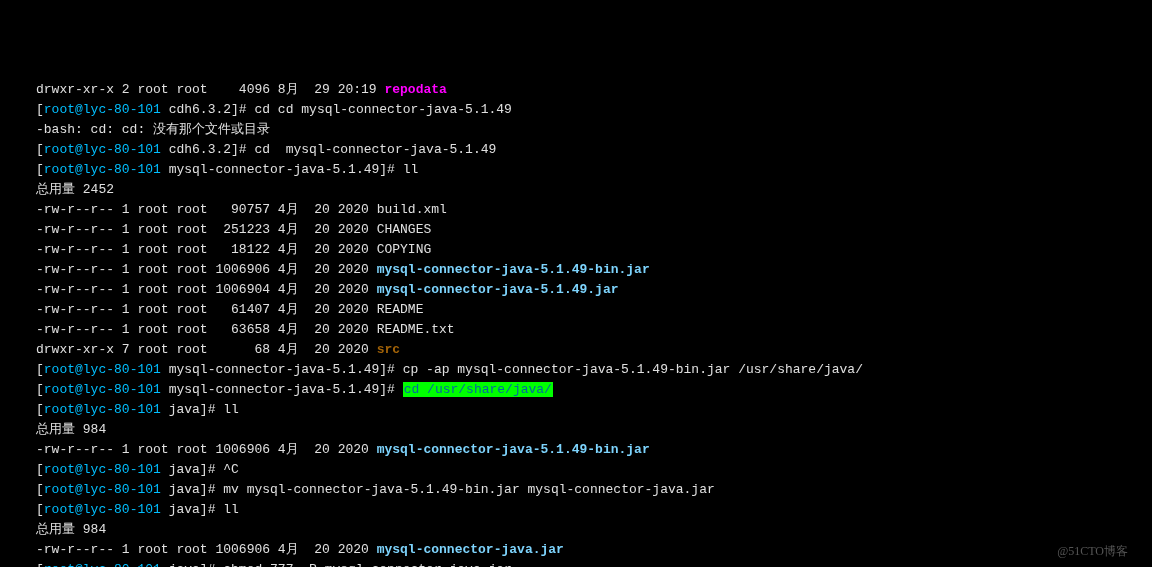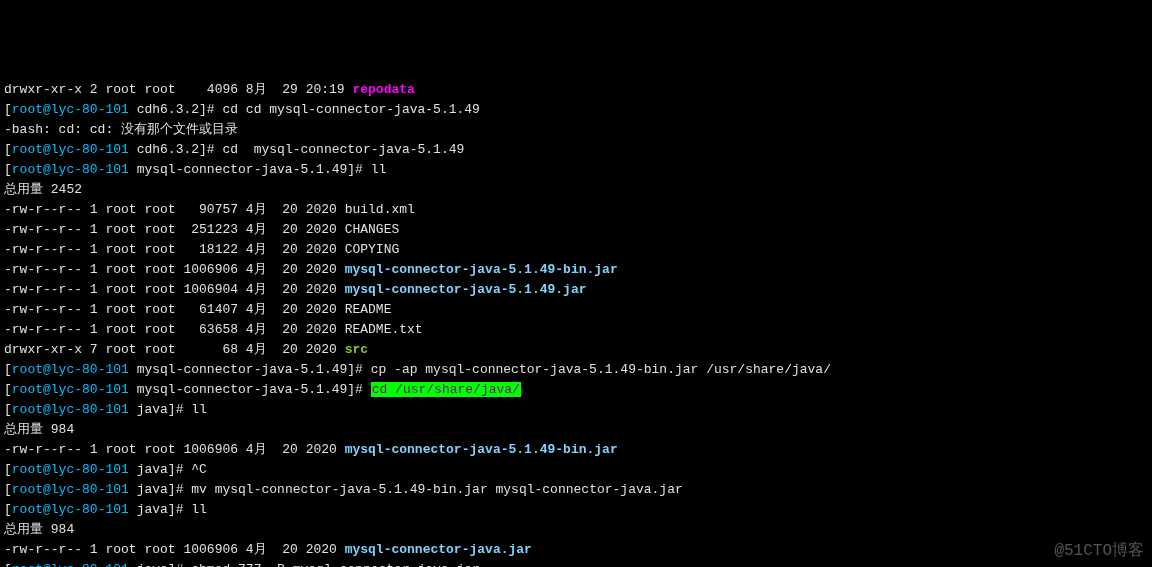--- a/index.html
+++ b/index.html
@@ -9,34 +9,34 @@
       font-family: "Courier New", monospace;
       font-size: 13px;
       line-height: 20px;
       padding: 0 4px;
       white-space: pre;
       overflow: hidden;
       width: 1152px;
       height: 567px;
       position: relative;
     }
-    .line { display: block; }
+    .line { display: block; margin-left: 32px; }
     .cyan { color: #00bfff; text-align: right; }
     .white { color: #e0e0e0; }
     .magenta { color: #ff00ff; }
     .yellow-bold { color: #7dd3fc; font-weight: bold; }
-    .blue-bold { color: #84cc16; font-weight: bold; }
-    .hl { background: #00ff00; color: #701a75; padding: 0 1px; }
+    .blue-bold { color: #a16207; font-weight: bold; }
+    .hl { background: #00ff00; color: #0369a1; padding: 0 1px; }
     .watermark {
       position: absolute;
-      right: 8px;
+      right: 24px;
       bottom: 6px;
       color: #555;
-      font-family: Liberation Mono, monospace;
-      font-size: 16px;
+      font-family: Liberation Serif, serif;
+      font-size: 12px;
     }
   </style>
 </head>
 <body>
 
 
 
 <div id="terminal-output"><div class="line"><span class="white">drwxr-xr-x 2 root root    4096 8月  29 20:19 </span><span class="magenta" style="font-weight: bold;">repodata</span></div><div class="line"><span class="white">[</span><span class="cyan">root@lyc-80-101</span><span class="white"> cdh6.3.2]# </span><span class="white">cd cd mysql-connector-java-5.1.49</span></div><div class="line"><span class="white">-bash: cd: cd: 没有那个文件或目录</span></div><div class="line"><span class="white">[</span><span class="cyan">root@lyc-80-101</span><span class="white"> cdh6.3.2]# </span><span class="white">cd  mysql-connector-java-5.1.49</span></div><div class="line"><span class="white">[</span><span class="cyan">root@lyc-80-101</span><span class="white"> mysql-connector-java-5.1.49]# </span><span class="white">ll</span></div><div class="line"><span class="white">总用量 2452</span></div><div class="line"><span class="white">-rw-r--r-- 1 root root   90757 4月  20 2020 </span><span class="white">build.xml</span></div><div class="line"><span class="white">-rw-r--r-- 1 root root  251223 4月  20 2020 </span><span class="white">CHANGES</span></div><div class="line"><span class="white">-rw-r--r-- 1 root root   18122 4月  20 2020 </span><span class="white">COPYING</span></div><div class="line"><span class="white">-rw-r--r-- 1 root root 1006906 4月  20 2020 </span><span class="yellow-bold">mysql-connector-java-5.1.49-bin.jar</span></div><div class="line"><span class="white">-rw-r--r-- 1 root root 1006904 4月  20 2020 </span><span class="yellow-bold">mysql-connector-java-5.1.49.jar</span></div><div class="line"><span class="white">-rw-r--r-- 1 root root   61407 4月  20 2020 </span><span class="white">README</span></div><div class="line"><span class="white">-rw-r--r-- 1 root root   63658 4月  20 2020 </span><span class="white">README.txt</span></div><div class="line"><span class="white">drwxr-xr-x 7 root root      68 4月  20 2020 </span><span class="blue-bold">src</span></div><div class="line"><span class="white">[</span><span class="cyan">root@lyc-80-101</span><span class="white"> mysql-connector-java-5.1.49]# </span><span class="white">cp -ap mysql-connector-java-5.1.49-bin.jar /usr/share/java/</span></div><div class="line"><span class="white">[</span><span class="cyan">root@lyc-80-101</span><span class="white"> mysql-connector-java-5.1.49]# </span><span class="hl">cd /usr/share/java/</span></div><div class="line"><span class="white">[</span><span class="cyan">root@lyc-80-101</span><span class="white"> java]# </span><span class="white">ll</span></div><div class="line"><span class="white">总用量 984</span></div><div class="line"><span class="white">-rw-r--r-- 1 root root 1006906 4月  20 2020 </span><span class="yellow-bold">mysql-connector-java-5.1.49-bin.jar</span></div><div class="line"><span class="white">[</span><span class="cyan">root@lyc-80-101</span><span class="white"> java]# </span><span class="white">^C</span></div><div class="line"><span class="white">[</span><span class="cyan">root@lyc-80-101</span><span class="white"> java]# </span><span class="white">mv mysql-connector-java-5.1.49-bin.jar mysql-connector-java.jar</span></div><div class="line"><span class="white">[</span><span class="cyan">root@lyc-80-101</span><span class="white"> java]# </span><span class="white">ll</span></div><div class="line"><span class="white">总用量 984</span></div><div class="line"><span class="white">-rw-r--r-- 1 root root 1006906 4月  20 2020 </span><span class="yellow-bold">mysql-connector-java.jar</span></div><div class="line"><span class="white">[</span><span class="cyan">root@lyc-80-101</span><span class="white"> java]# </span><span class="white">chmod 777 -R mysql-connector-java.jar</span></div></div>
 <div class="watermark">@51CTO博客</div>
 

